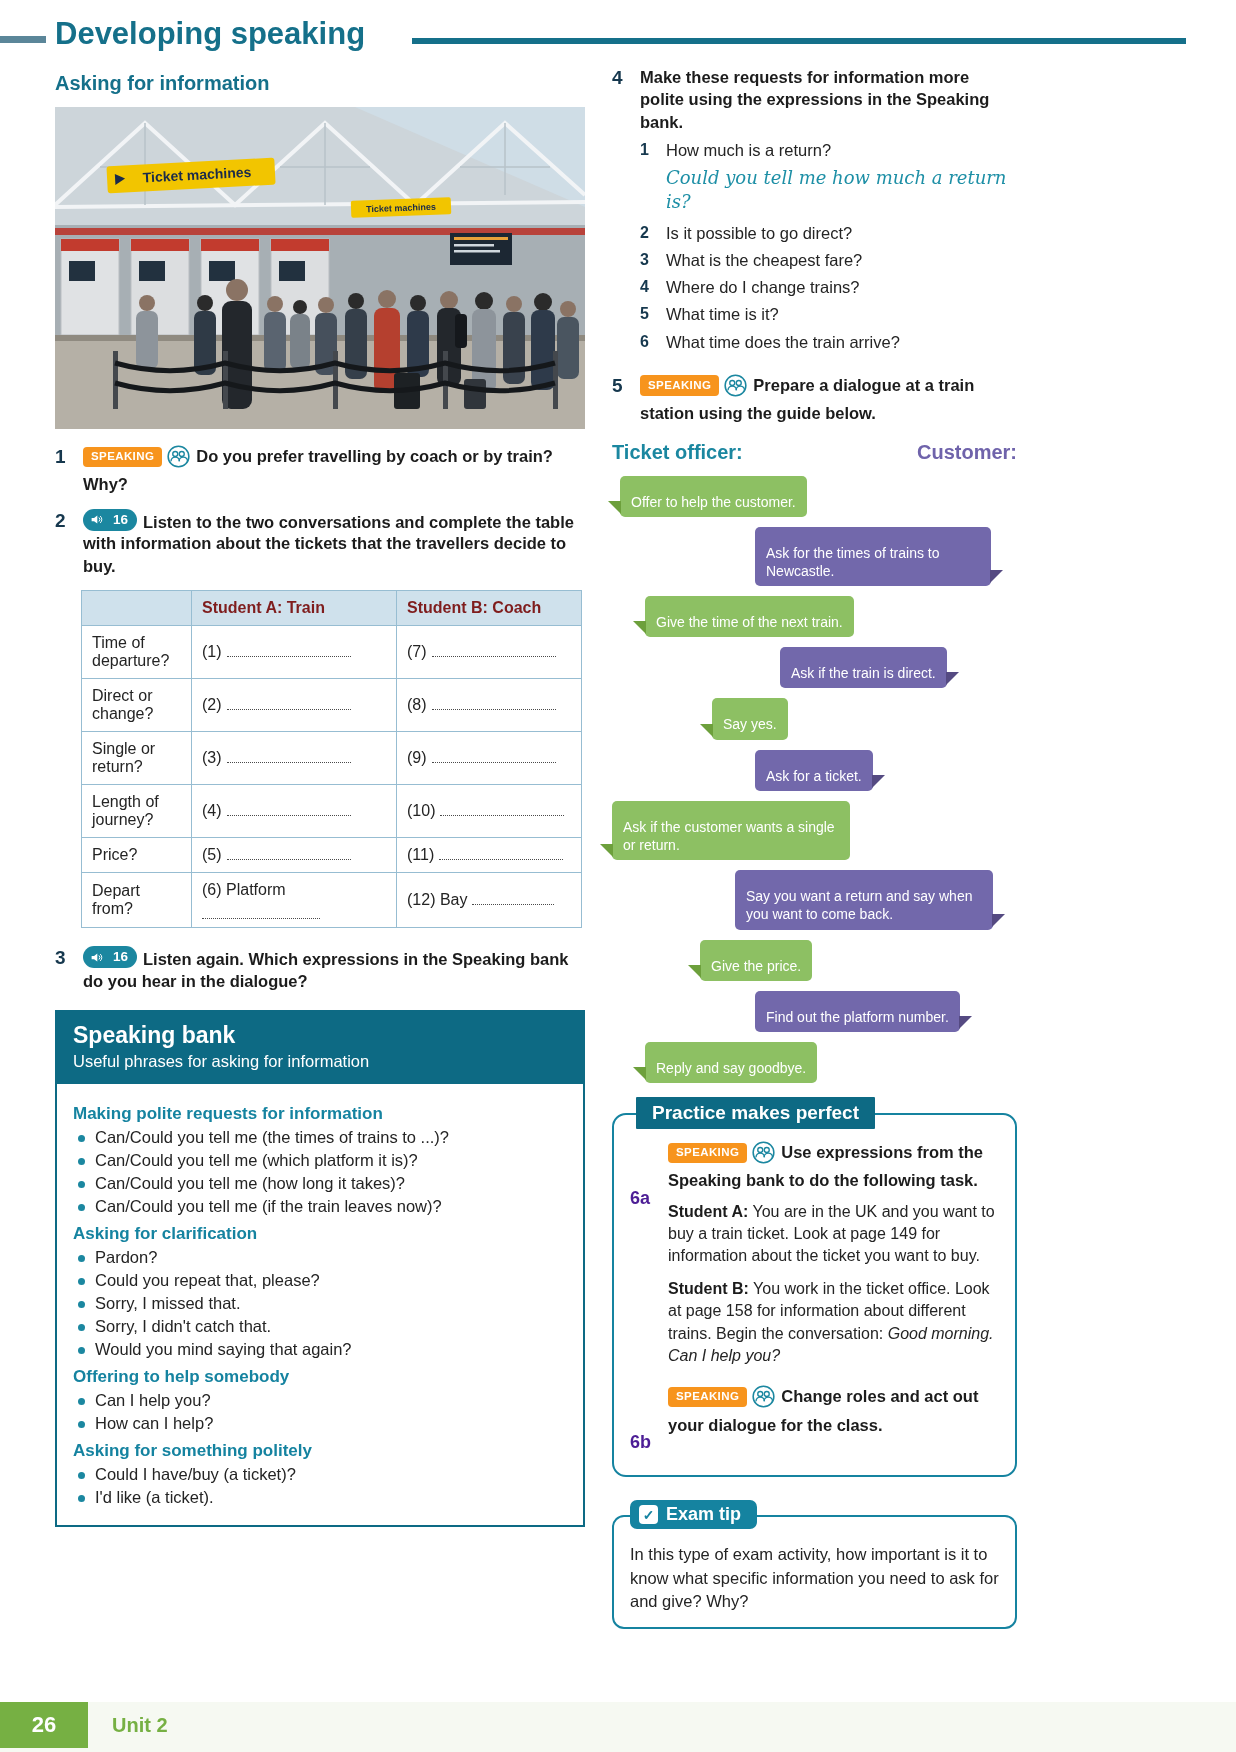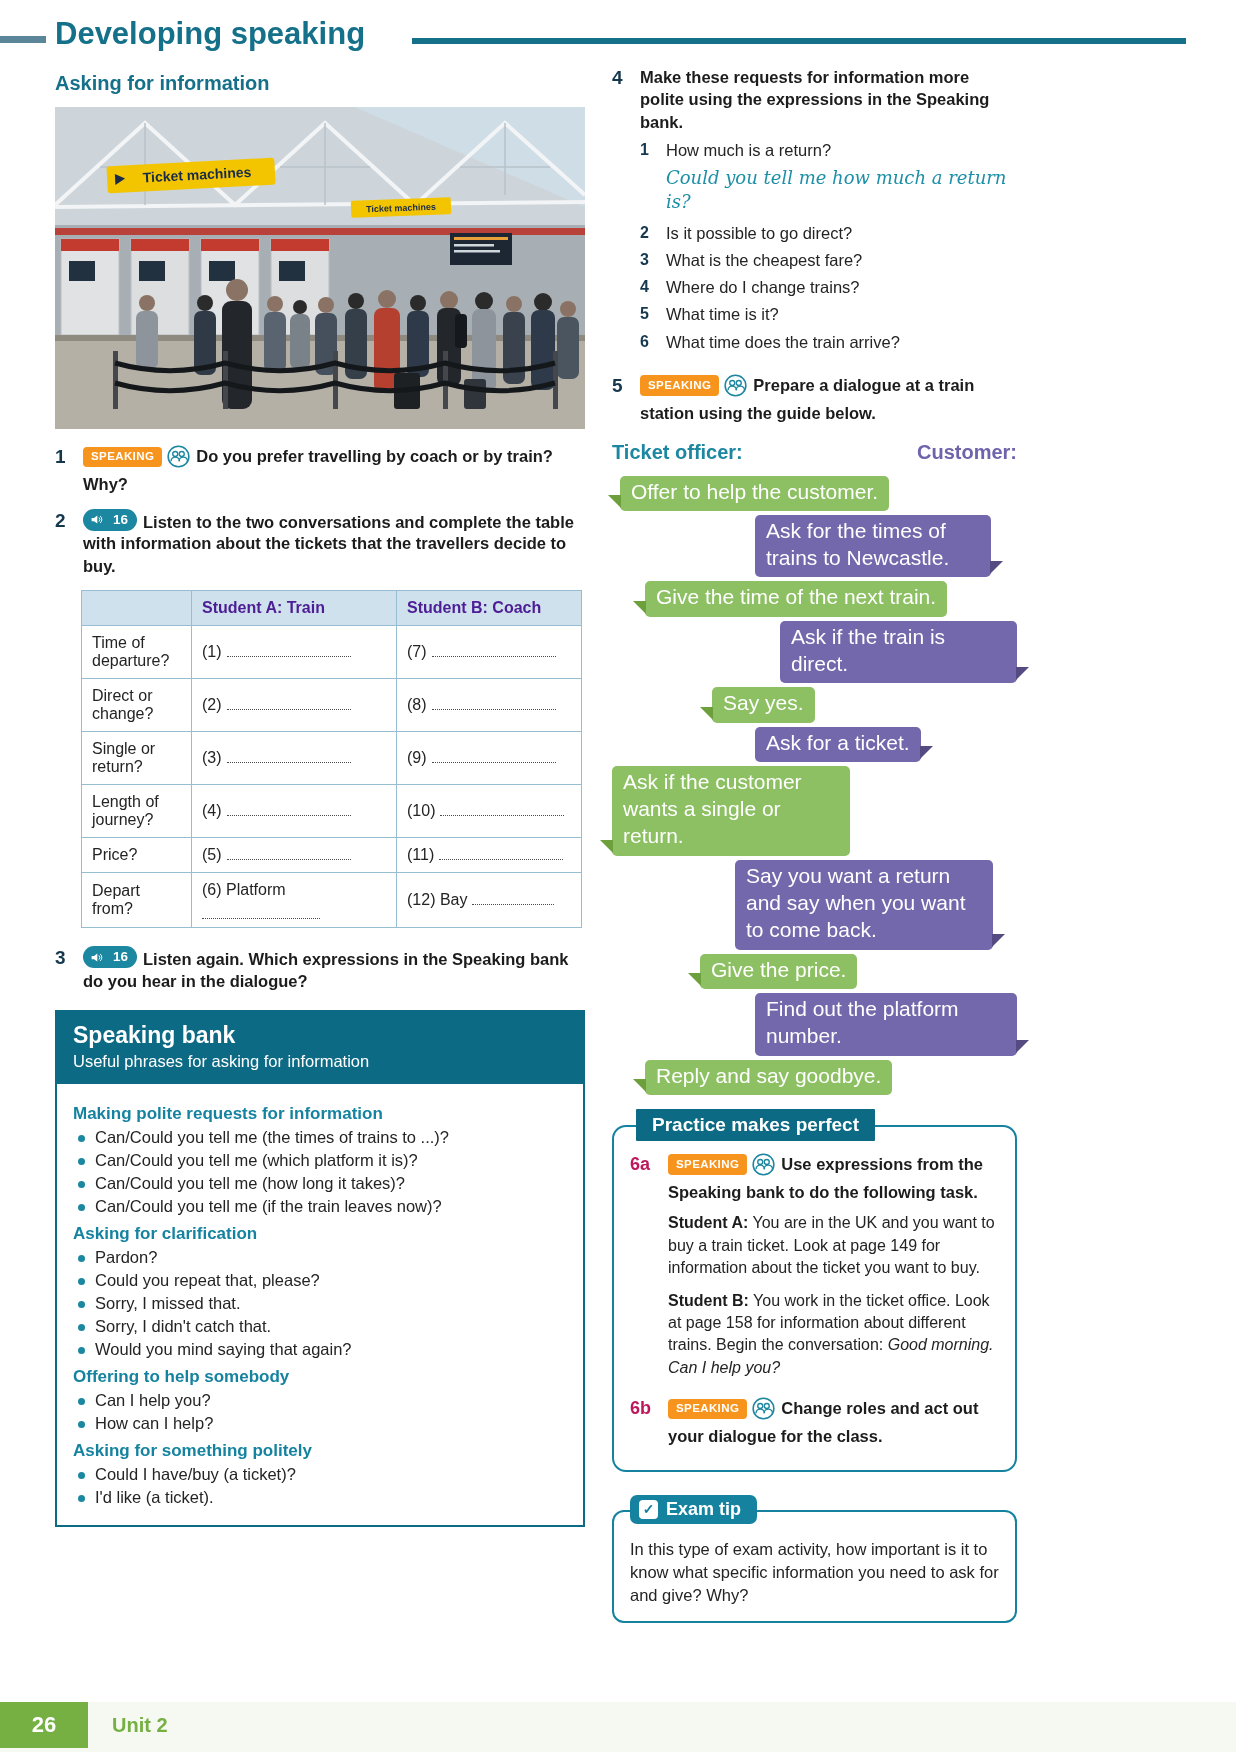--- a/index.html
+++ b/index.html
@@ -24,21 +24,21 @@
   .ex-num { flex:0 0 28px; font-weight:bold; font-size:19px; color:#16384e; padding-top:1px; }
   .ex-body { flex:1; font-size:16.5px; line-height:1.35; }
   .bold { font-weight:bold; color:#1c1c1c; }
   .badge { display:inline-block; background:#f7941d; color:#fff; font-weight:bold; font-size:11.5px; letter-spacing:.4px; padding:2.5px 8px; border-radius:4px; vertical-align:2px; margin-right:5px; }
   .pair-icon { display:inline-block; vertical-align:-6px; margin-right:6px; }
   .audio-chip { display:inline-flex; align-items:center; gap:10px; background:#1b87a0; color:#fff; border-radius:11px; padding:2px 9px 2px 7px; font-weight:bold; font-size:13.5px; vertical-align:1px; margin-right:6px; }
 
   
   .fill-table { border-collapse:collapse; margin:6px 0 18px 26px; }
   .fill-table th, .fill-table td { border:1px solid #97bdd2; padding:8px 10px; text-align:left; vertical-align:middle; }
-  .fill-table th { background:#cfe1ec; color:#4c1d95; font-size:16px; }
+  .fill-table th { background:#cfe1ec; color:#7f1d1d; font-size:16px; }
   .fill-table td { font-size:16px; }
   .fill-table .rowlab { width:110px; }
   .fill-table .cell-a { width:205px; }
   .fill-table .cell-b { width:185px; }
   .gap-num { margin-right:5px; }
   .dotline { display:inline-block; width:124px; border-bottom:1.6px dotted #4a4a4a; height:12px; }
   .dotline.short { width:82px; }
   .dotline.block { display:block; width:118px; margin-top:8px; }
 
   
@@ -56,35 +56,35 @@
   .q-list { margin-top:6px; }
   .q { display:flex; margin:5px 0; }
   .q-num { flex:0 0 26px; font-weight:bold; font-size:16px; color:#16384e; }
   .q-text { font-size:16.5px; }
   .answer { margin:1px 0 7px 26px; font-family:"DejaVu Serif", serif; font-style:italic; color:#1d8fa6; font-size:18px; }
 
   
   .guide-heads { display:flex; justify-content:space-between; margin:16px 0 12px; }
   .officer-label { color:#1b87a0; font-weight:bold; font-size:20px; }
   .customer-label { color:#6f63ab; font-weight:bold; font-size:20px; }
-  .bubble { display:table; position:relative; margin-bottom:4px; padding:2px 11px 6px; border-radius:5px; color:#fff; font-size:21px; line-height:1.3; }
+  .bubble { display:table; position:relative; margin-bottom:10px; padding:17px 11px 6px; border-radius:5px; color:#fff; font-size:14px; line-height:1.3; }
   .officer { background:#8dc063; }
   .customer { background:#7268ab; }
   .officer::after { content:""; position:absolute; left:-12px; bottom:3px; width:0; height:0; border-top:13px solid #6da03c; border-left:13px solid transparent; }
   .customer::after { content:""; position:absolute; right:-12px; bottom:3px; width:0; height:0; border-top:13px solid #554a82; border-right:13px solid transparent; }
   .b1{margin-left:8px} .b2{margin-left:143px;max-width:236px} .b3{margin-left:33px}
   .b4{margin-left:168px} .b5{margin-left:100px} .b6{margin-left:143px}
   .b7{margin-left:0;max-width:238px} .b8{margin-left:123px;max-width:258px}
   .b9{margin-left:88px} .b10{margin-left:143px} .b11{margin-left:33px}
 
   
   .pbox { position:relative; border:2px solid #1583a0; border-radius:14px; padding:26px 16px 14px; margin-top:30px; }
   .pbox-pill { position:absolute; top:-18px; left:22px; background:#0d6a84; color:#fff; font-weight:bold; font-size:19px; padding:5px 16px; border-radius:1px; }
   .ex6 { display:flex; margin-bottom:8px; }
-  .ex6-num { flex:0 0 38px; font-weight:bold; font-size:18px; color:#be185d; padding-top:1px; }
+  .ex6-num { flex:0 0 38px; font-weight:bold; font-size:18px; color:#4c1d95; padding-top:1px;margin-top:46px; }
   .ex6-body { flex:1; font-size:16.5px; line-height:1.35; }
   .student-par { margin:9px 0 10px; font-size:16px; line-height:1.4; }
   .italic { font-style:italic; }
 
   
   .tipbox { position:relative; border:2px solid #1583a0; border-radius:12px; padding:26px 16px 14px; margin-top:38px; }
   .tip-pill { position:absolute; top:-17px; left:16px; background:#1583a0; color:#fff; font-weight:bold; font-size:18px; padding:4px 16px 4px 9px; border-radius:7px; display:flex; align-items:center; gap:8px; }
   .tip-check { display:inline-flex; width:19px; height:19px; background:#fff; color:#1583a0; border-radius:4px; align-items:center; justify-content:center; font-weight:bold; font-size:14px; }
   .tip-text { font-size:16.5px; line-height:1.4; }
 

